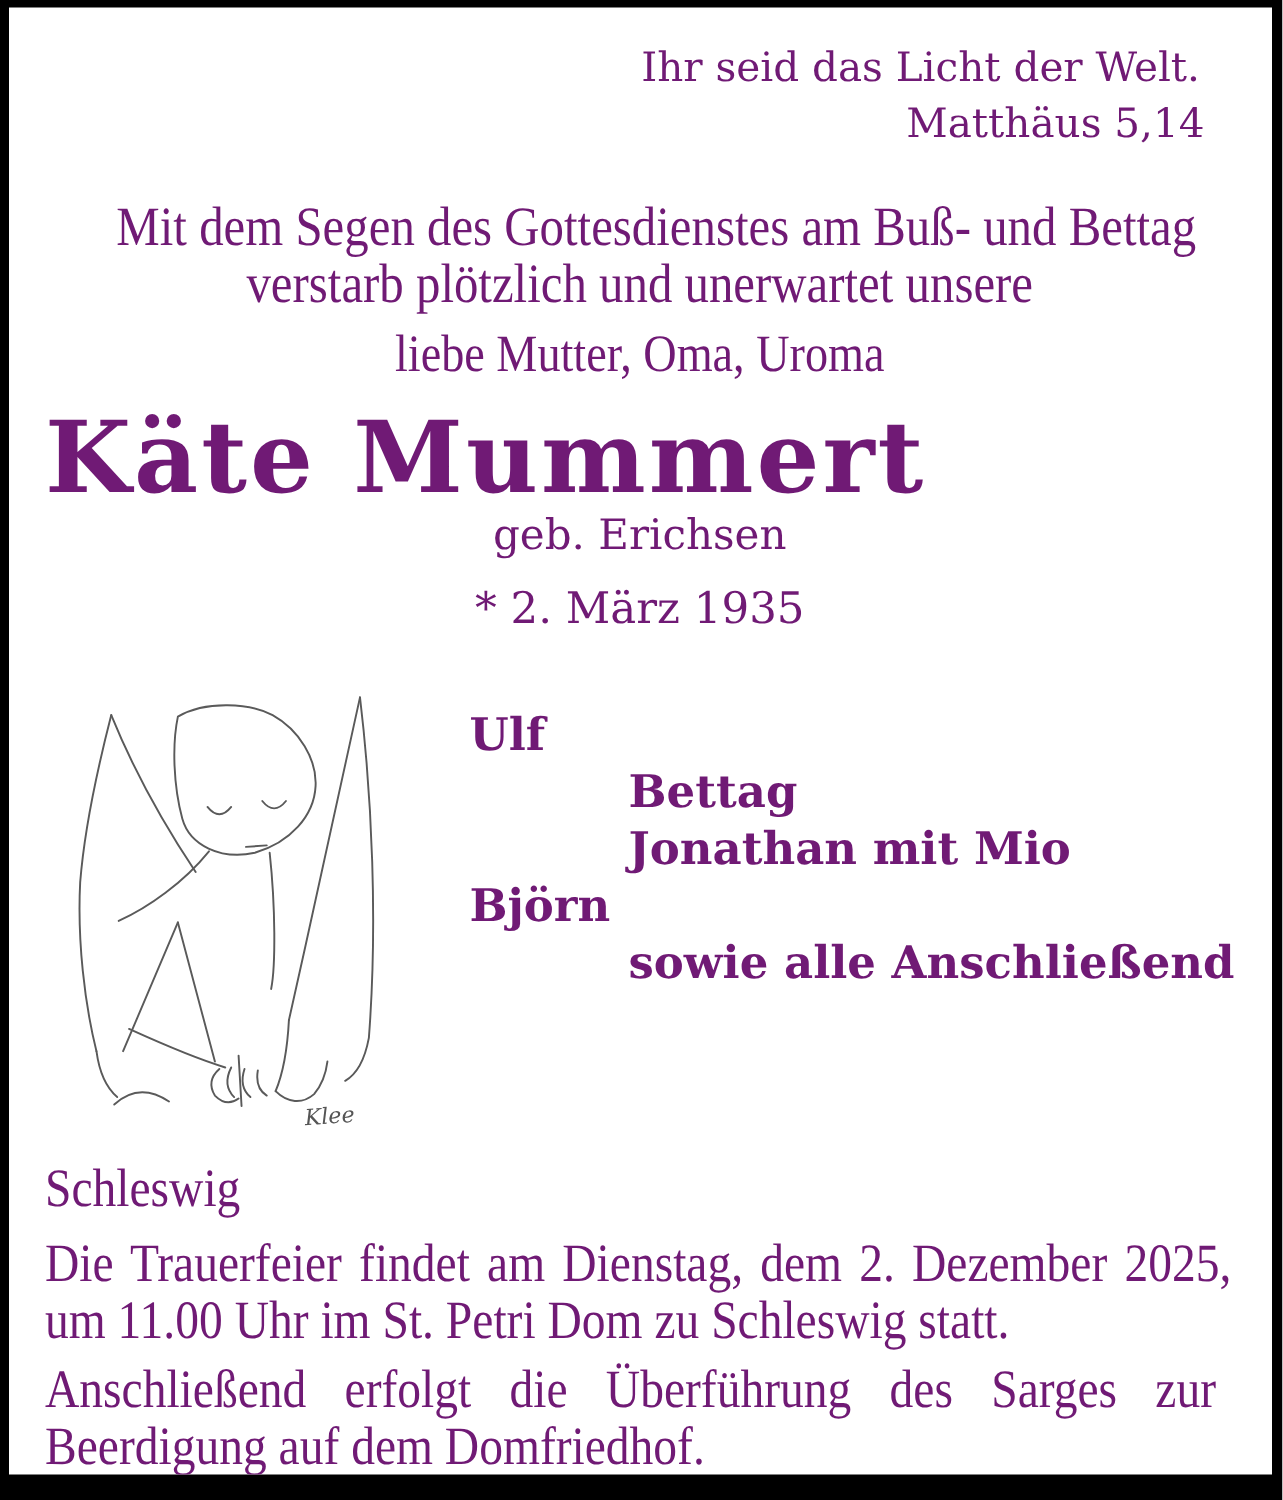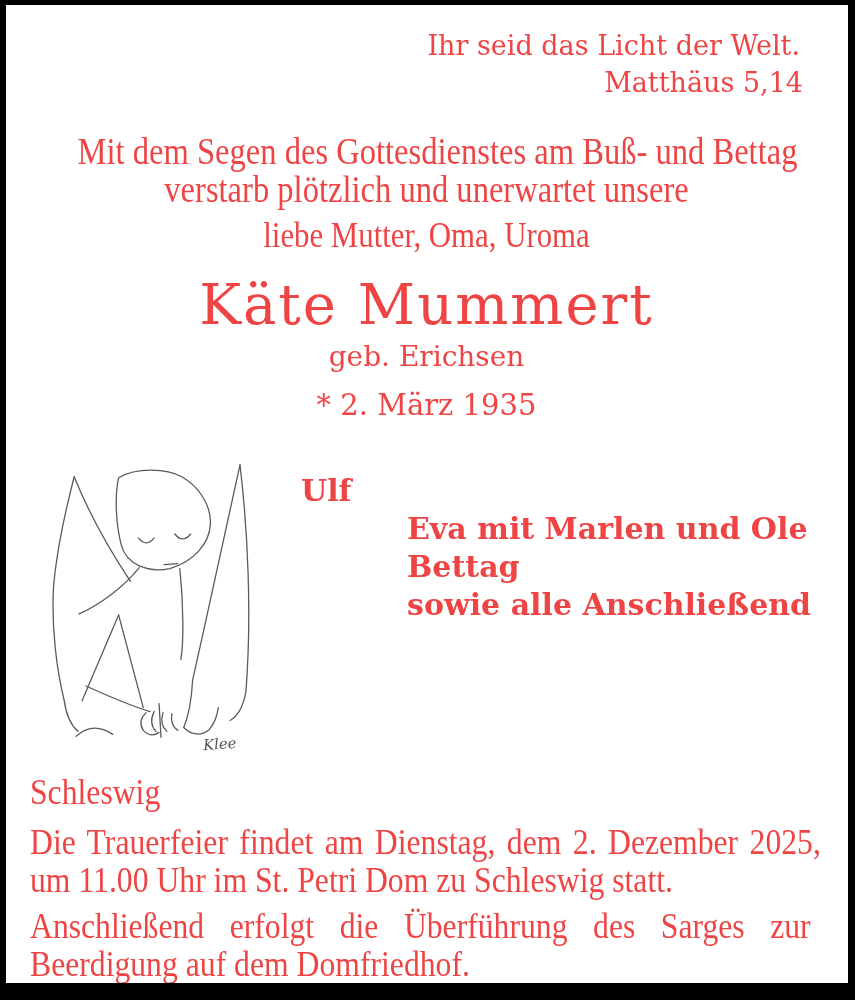--- a/index.html
+++ b/index.html
@@ -5,50 +5,50 @@
   html,body { margin:0; padding:0; background:#fff; }
   .page {
     position:relative;
     width:855px; height:1000px;
     box-sizing:border-box;
     background:#ffffff;
     border-style:solid; border-color:#000;
     border-width:5px 7px 17px 6px;   
     padding:22px 25px 0 24px;
     overflow:hidden;
-    color:#ef4444;
+    color:#701a75;
   }
   
   .quote { text-align:right; font-family:"DejaVu Serif", serif; font-size:27px; line-height:37px; }
   .quote .l1 { margin-right:23px; }
   .quote .l2 { margin-right:20px; }
   
   .intro {
     margin-top:32px; text-align:center;
     font-family:"Liberation Serif", serif; font-size:37px; line-height:38px;
     transform:scaleX(0.88); transform-origin:50% 0;
     white-space:nowrap;
   }
   .intro .relation { margin-top:8px; font-size:35px; }
   
   .name {
-    margin-top:14px; text-align:center;
-    font-family:"DejaVu Serif", serif; font-weight:normal;
-    font-size:56px; line-height:72px; letter-spacing:2px;
+    margin-top:14px; 
+    font-family:"DejaVu Serif", serif; font-weight:bold;
+    font-size:66px; line-height:72px; letter-spacing:2px;
   }
   .maiden { text-align:center; font-family:"DejaVu Serif", serif; font-size:28px; line-height:32px; }
   .dates {
     margin-top:14px; display:flex; justify-content:center; gap:72px;
     font-family:"DejaVu Serif", serif; font-size:29px; line-height:36px;
   }
   
   .figure-row { margin-top:34px; display:flex; height:304px; }
   .angel-box { flex:none; width:243px; margin-left:12px; }
   .mourners {
-    margin-left:16px; padding-top:15px;
+    margin-left:28px; padding-top:15px;
     font-family:"DejaVu Serif", serif; font-weight:bold;
     font-size:30px; line-height:38px; white-space:nowrap;
   }
   .mourners .indent { margin-left:106px; }
   
   .bottom {
     width:900px;
     transform:scaleX(0.88); transform-origin:0 0;
     font-family:"Liberation Serif", serif; font-size:36px;
   }
@@ -118,22 +118,23 @@
           <path d="M117,250 L119,284"></path>
 
           <path d="M151,226 C150,245 147,262 142,274"></path>
           <path d="M142,274 C150,282 160,283 168,276 C173,270 176,262 177,254"></path>
         </g>
         <text x="162" y="297" font-size="15" transform="rotate(-4 162 297)">Klee</text>
       </svg>
     </div>
     <div class="mourners">
       <span class="line">Ulf</span>
-      <span class="line indent">Eva mit Marlen und Ole</span>
       <span class="line indent">Bettag</span>
+      <span class="line indent">Jonathan mit Mio</span>
+      <span class="line">Björn</span>
       <span class="line indent">sowie alle Anschließend</span>
     </div>
   </div>
 
   <div class="bottom">
     <div class="place">Schleswig</div>
     <div class="para1">
       <span class="line j1">Die Trauerfeier findet am Dienstag, dem 2. Dezember 2025,</span>
       <span class="line">um 11.00 Uhr im St. Petri Dom zu Schleswig statt.</span>
     </div>

